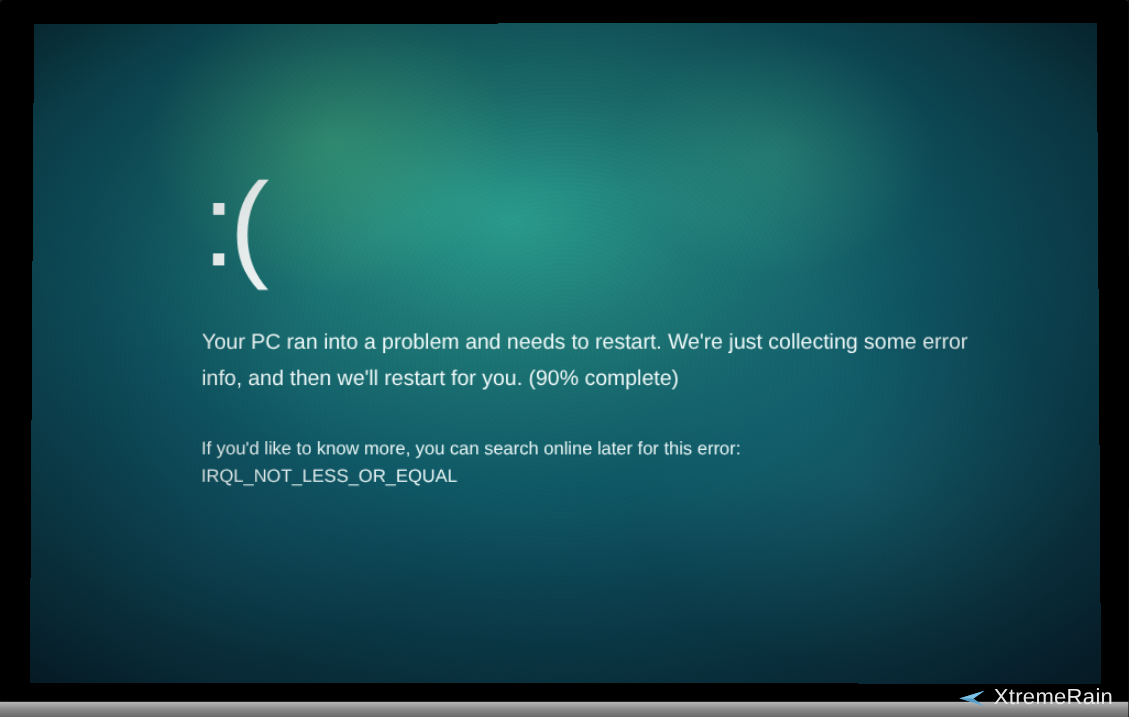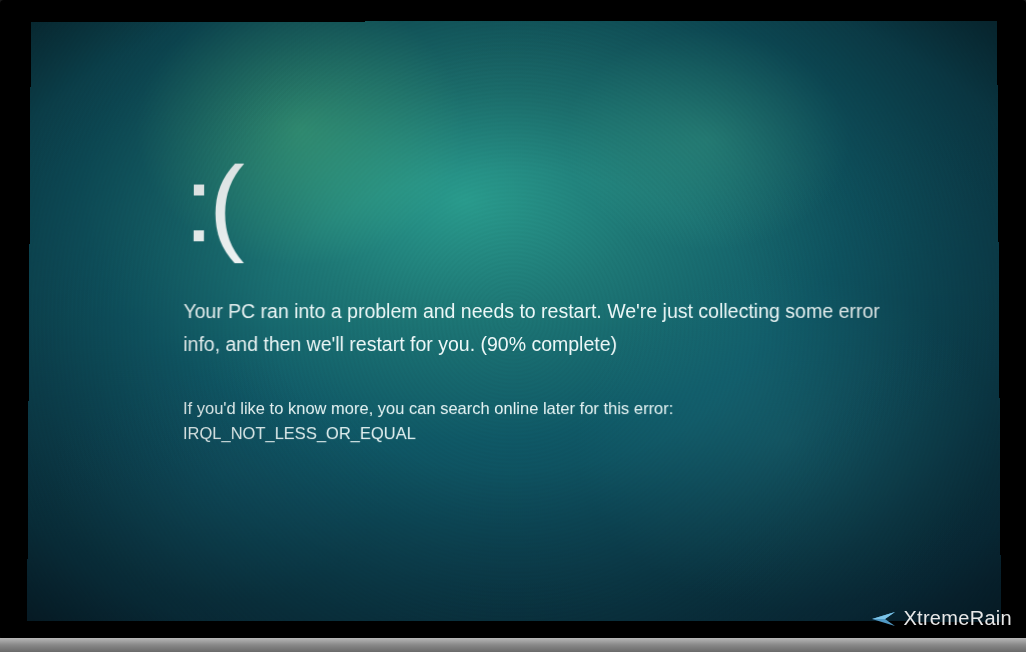--- a/index.html
+++ b/index.html
@@ -97,21 +97,21 @@
       color: #e8f5f5;
     }
     .error-code {
       font-size: 16.5px;
       font-weight: 400;
       color: #e8f5f5;
       margin-top: 2px;
     }
     .watermark {
       position: absolute;
-      bottom: 22px;
+      bottom: 6px;
       right: 14px;
       display: flex;
       align-items: center;
       gap: 6px;
       z-index: 20;
     }
     .watermark-icon {
       width: 26px;
       height: 18px;
       position: relative;

